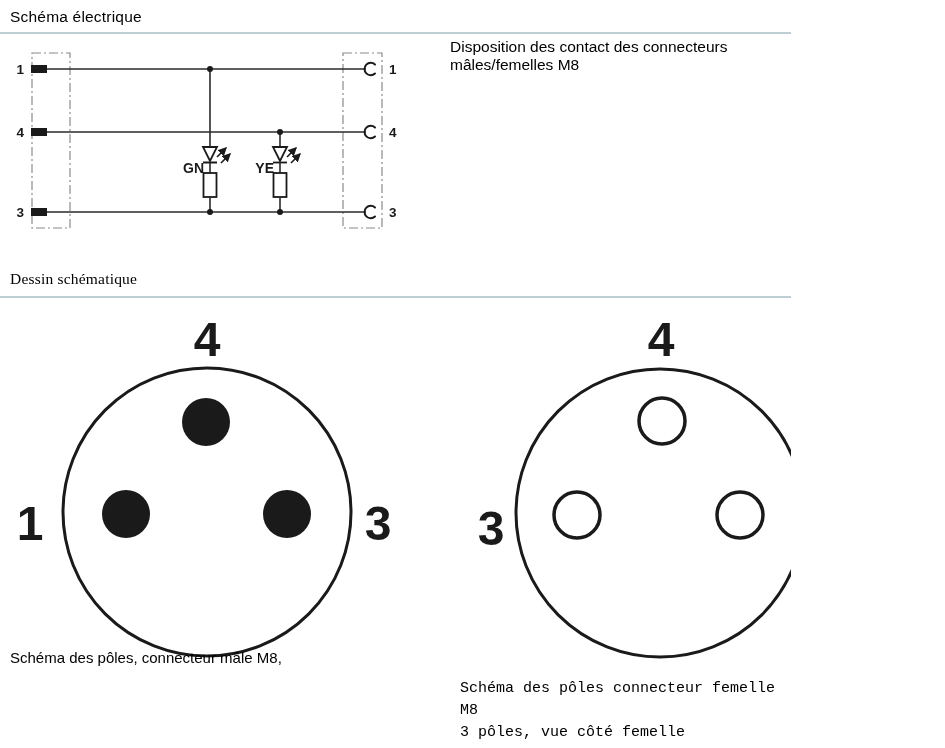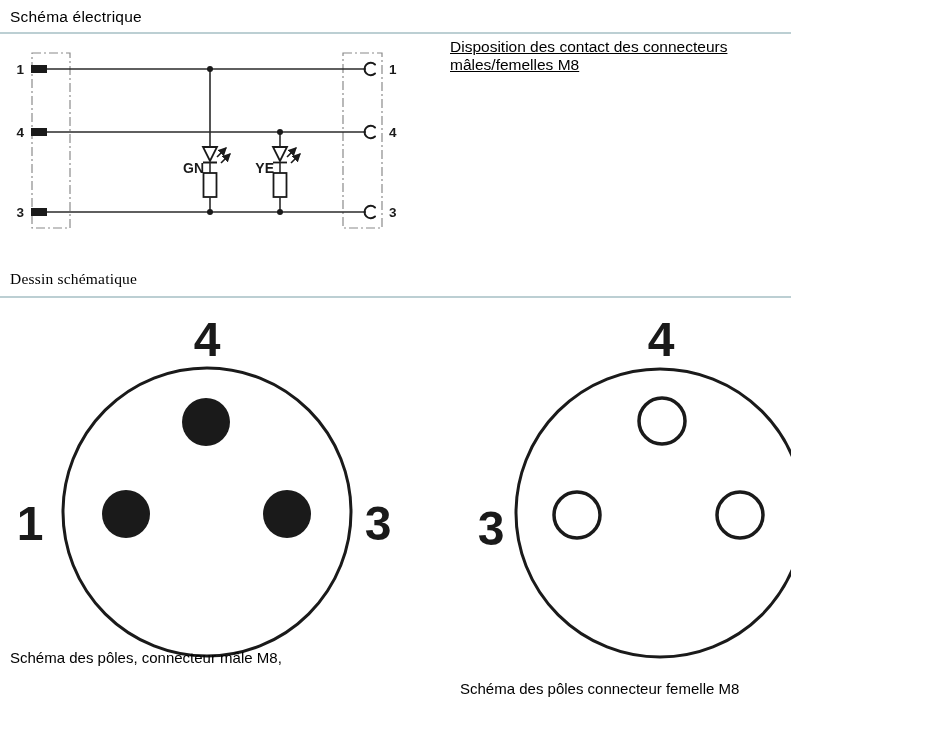--- a/index.html
+++ b/index.html
@@ -24,21 +24,21 @@
   .biglabel{font-size:48px;font-weight:bold;fill:#1a1a1a;}
 </style>
 </head>
 <body>
 
 <div id="screen">
 
   <div class="abs sec-title" style="left:10px;top:8px;">Schéma électrique</div>
   <div class="rule" style="top:32px;"></div>
 
-  <div class="abs side-caption" style="left:450px;top:38px;text-decoration:underline;">Disposition des contact des connecteurs mâles/femelles M8</div>
+  <div class="abs side-caption" style="left:450px;top:38px;">Disposition des contact des connecteurs mâles/femelles M8</div>
 
   <svg class="abs" style="left:0;top:40px;" width="420" height="200" viewBox="0 0 420 200">
     <defs>
       <marker id="ah" viewBox="0 0 10 10" refX="8.5" refY="5" markerWidth="5.5" markerHeight="5.5" orient="auto">
         <path d="M0,0 L10,5 L0,10 z" fill="#1a1a1a"></path>
       </marker>
     </defs>
 
     <rect class="dashbox" x="32" y="13" width="38" height="175"></rect>
     <rect class="dashbox" x="343" y="13" width="39" height="175"></rect>
@@ -116,17 +116,18 @@
       <text class="biglabel" x="661" y="56" text-anchor="middle">4</text>
       <text class="biglabel" x="491" y="245" text-anchor="middle">3</text>
       <text class="biglabel" x="838" y="245" text-anchor="middle">1</text>
     </g>
   </svg>
 
   <div class="abs pin-caption" style="left:10px;top:647px;">
     <div>Schéma des pôles, connecteur mâle M8,</div>
   </div>
 
-  <div class="abs pin-caption" style="left:460px;top:678px;">
+  <div class="abs pin-caption" style="left:460px;top:678px;font-family:Liberation Mono, monospace;">
     <div>Schéma des pôles connecteur femelle M8</div>
+    <div>3 pôles, vue côté femelle</div>
   </div>
 
 </div>
 
 </body></html>

